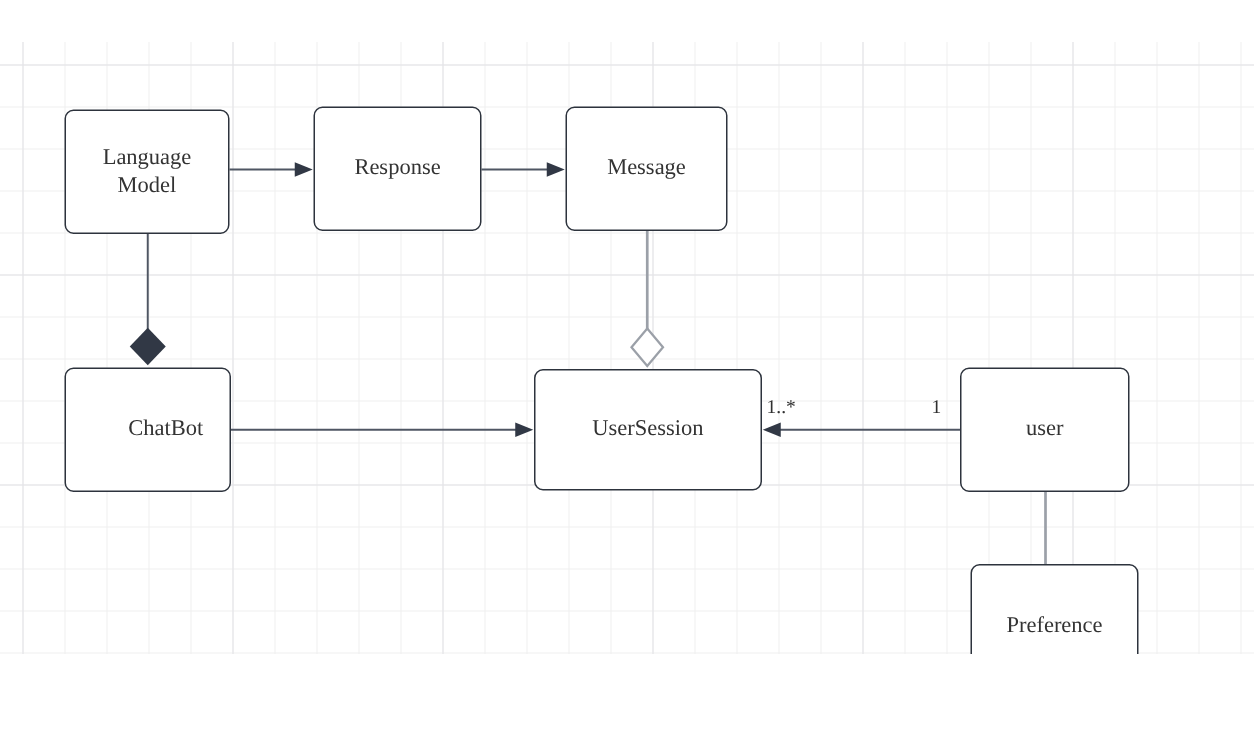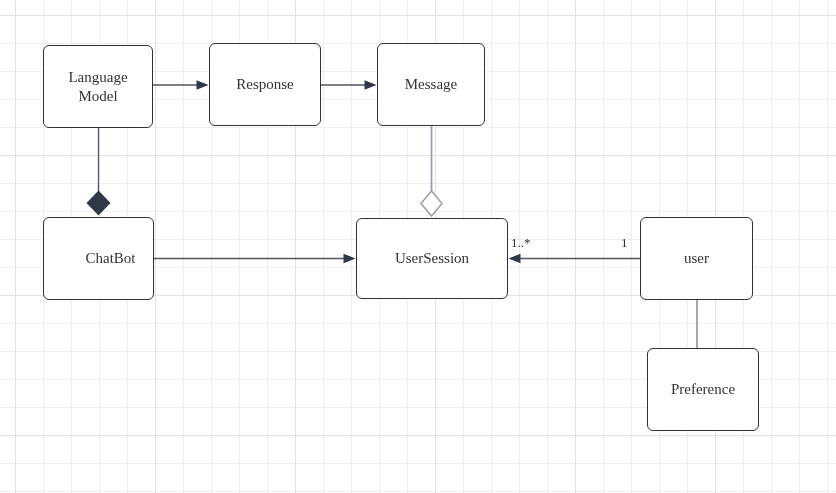--- a/index.html
+++ b/index.html
@@ -4,30 +4,31 @@
 <style>
   html, body {
     margin: 0;
     padding: 0;
     background: #ffffff;
     font-family: "Liberation Serif", "DejaVu Serif", serif;
   }
   .canvas {
     position: relative;
     width: 836px;
-    height: 493px;
+    height: 408px;
     overflow: hidden;
     background-color: #ffffff;
     background-image:
       linear-gradient(to right, #e3e3e6 1px, transparent 1px),
       linear-gradient(to bottom, #e3e3e6 1px, transparent 1px),
       linear-gradient(to right, #eeeeef 1px, transparent 1px),
       linear-gradient(to bottom, #eeeeef 1px, transparent 1px);
     background-size: 140px 140px, 140px 140px, 28px 28px, 28px 28px;
     background-position: 15px 15px, 15px 15px, 15px 15px, 15px 15px;
+    margin-top: 28px;
   }
   svg.edges {
     position: absolute;
     left: 0; top: 0;
     width: 836px; height: 493px;
     z-index: 1;
   }
   .uml-box {
     position: absolute;
     z-index: 2;

